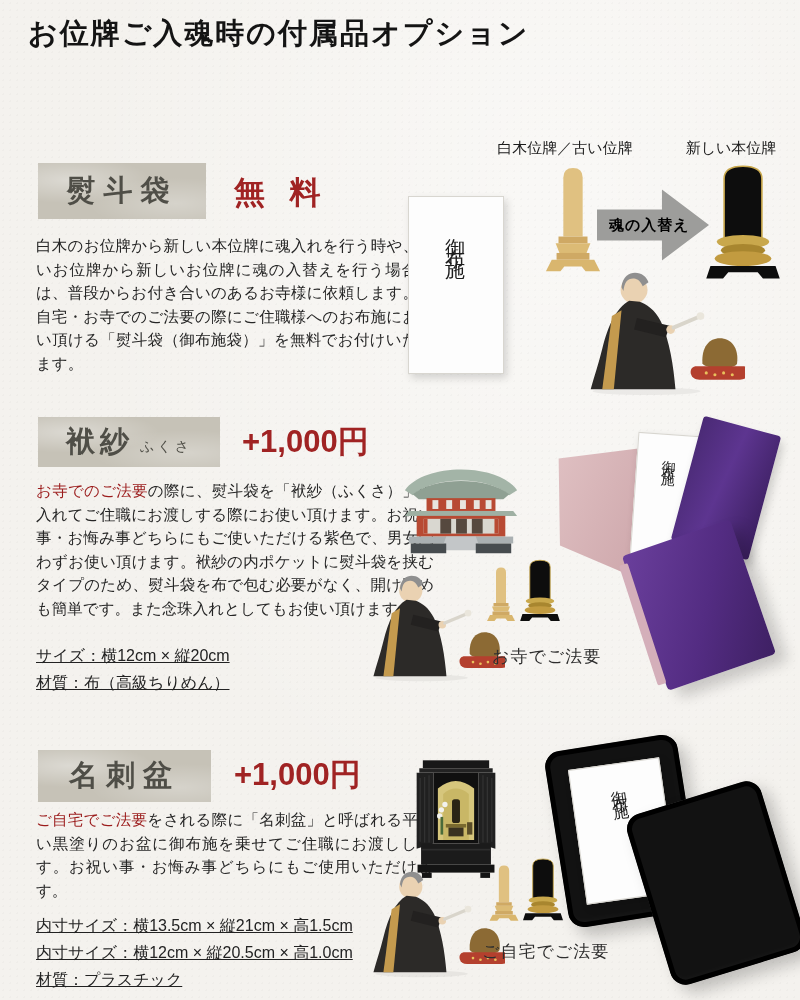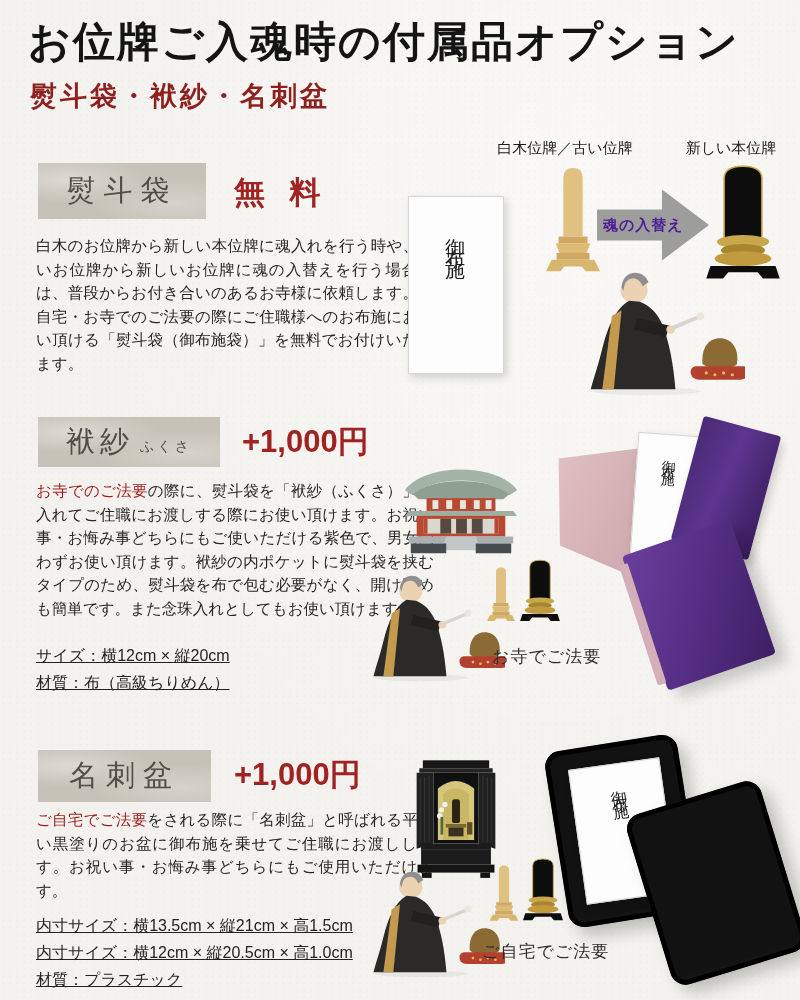--- a/index.html
+++ b/index.html
@@ -10,49 +10,49 @@
   *{margin:0;padding:0;box-sizing:border-box;}
   html,body{width:800px;height:1000px;}
   body{font-family:"Liberation Sans","DejaVu Sans",sans-serif;}
   .page{position:relative;width:800px;height:1000px;overflow:hidden;
     background-color:var(--paper);
     background-image:radial-gradient(rgba(0,0,0,0.018) 1px, transparent 1px),
       radial-gradient(ellipse at 70% 20%, rgba(255,255,255,0.5), transparent 60%);
     background-size:7px 7px, 100% 100%;}
   .abs{position:absolute;}
   .title{left:28px;top:14px;width:764px;font-family:"DejaVu Serif","Liberation Serif",serif;
-    font-size:42px;font-weight:600;letter-spacing:2px;color:#141414;white-space:nowrap;}
+    font-size:29px;font-weight:600;letter-spacing:2px;color:#141414;white-space:nowrap;}
   .subtitle{left:30px;top:78px;font-family:"DejaVu Serif","Liberation Serif",serif;
     font-size:27px;font-weight:bold;letter-spacing:3px;color:var(--subtitle-red);}
   .badge{background:
       radial-gradient(ellipse at 18% 30%, rgba(255,255,255,0.38), transparent 42%),
       radial-gradient(ellipse at 82% 72%, rgba(255,255,255,0.28), transparent 45%),
       var(--badge-bg);
     display:flex;align-items:center;justify-content:center;
     font-family:"DejaVu Serif","Liberation Serif",serif;color:var(--badge-text);}
-  .badge .main{font-size:29px;letter-spacing:8px;font-weight:400;}
+  .badge .main{font-size:29px;letter-spacing:8px;font-weight:700;}
   .badge .ruby{font-size:14px;letter-spacing:3px;margin-left:6px;margin-top:10px;}
   .price{font-size:31px;font-weight:bold;color:var(--accent-red);white-space:nowrap;text-align:center;}
   .bodytext{width:398px;font-size:15.5px;line-height:1.52;color:var(--body-text);
     text-align:justify;}
   .hl{color:var(--highlight-red);}
   .specline{font-size:16px;color:#222;white-space:nowrap;text-decoration:underline;}
   .imglabel{font-size:15px;color:#1b1b1b;text-align:center;white-space:nowrap;}
   .caption{font-size:17px;color:#2e2e2e;white-space:nowrap;letter-spacing:1px;}
   .envelope{background:#fdfdfd;border:1px solid #d8d6d0;box-shadow:3px 4px 8px rgba(0,0,0,0.15);
     display:flex;justify-content:center;}
   .envelope span{writing-mode:vertical-rl;font-family:"DejaVu Serif","Liberation Serif",serif;
     color:#1d1d1d;}
   .env-lg{width:96px;height:178px;}
   .env-lg span{font-size:20px;letter-spacing:10px;padding-top:26px;}
   .env-sm span{font-size:14px;letter-spacing:6px;padding-top:14px;}
   .arrow{left:597px;top:188px;width:112px;height:74px;background:var(--arrow-gray);
     clip-path:polygon(0 29%, 58% 29%, 58% 2%, 100% 50%, 58% 98%, 58% 71%, 0 71%);
     display:flex;align-items:center;}
-  .arrow span{color:#4c1d95;font-weight:bold;font-size:15px;letter-spacing:1px;padding-left:6px;
+  .arrow span{color:#000000;font-weight:bold;font-size:15px;letter-spacing:1px;padding-left:12px;
     white-space:nowrap;}
   .tray{background:#121212;border-radius:16px;
     box-shadow:inset 0 0 0 5px #000, inset 0 3px 3px rgba(255,255,255,0.16),
       inset 0 -4px 8px rgba(255,255,255,0.05), 7px 10px 16px rgba(0,0,0,0.22);
     display:flex;align-items:center;justify-content:center;}
   .fukusa-open{left:556px;top:428px;width:250px;height:160px;}
   .fukusa-pink{position:absolute;left:0;top:12px;width:132px;height:132px;background:
       linear-gradient(115deg,#e0c1c3,#cfa9ad 70%,#c29ba0);
     clip-path:polygon(2% 14%, 97% 2%, 100% 86%, 50% 100%, 3% 80%);}
   .fukusa-purple{position:absolute;left:130px;top:-4px;width:80px;height:128px;border-radius:3px;
@@ -146,21 +146,20 @@
       <rect x="4" y="118" width="87" height="9" fill="#141414"></rect>
       <rect x="9" y="127" width="11" height="6" fill="#141414"></rect>
       <rect x="75" y="127" width="11" height="6" fill="#141414"></rect>
     </symbol>
   </defs>
 </svg>
 
 <div class="page">
 
   <h1 class="abs title">お位牌ご入魂時の付属品オプション</h1>
-  <h2 class="abs subtitle">熨斗袋・袱紗・名刺盆</h2>
 
   <section>
     <div class="abs badge" style="left:38px;top:163px;width:168px;height:56px">
       <span class="main">熨斗袋</span>
     </div>
     <div class="abs price" style="left:234px;top:172px;letter-spacing:8px">無 料</div>
     <p class="abs bodytext" style="left:36px;top:234px">白木のお位牌から新しい本位牌に魂入れを行う時や、古いお位牌から新しいお位牌に魂の入替えを行う場合には、普段からお付き合いのあるお寺様に依頼します。ご自宅・お寺でのご法要の際にご住職様へのお布施にお使い頂ける「熨斗袋（御布施袋）」を無料でお付けいたします。</p>
 
     <div class="abs imglabel" style="left:458px;top:139px;width:214px">白木位牌／古い位牌</div>
     <div class="abs imglabel" style="left:666px;top:139px;width:130px">新しい本位牌</div>

